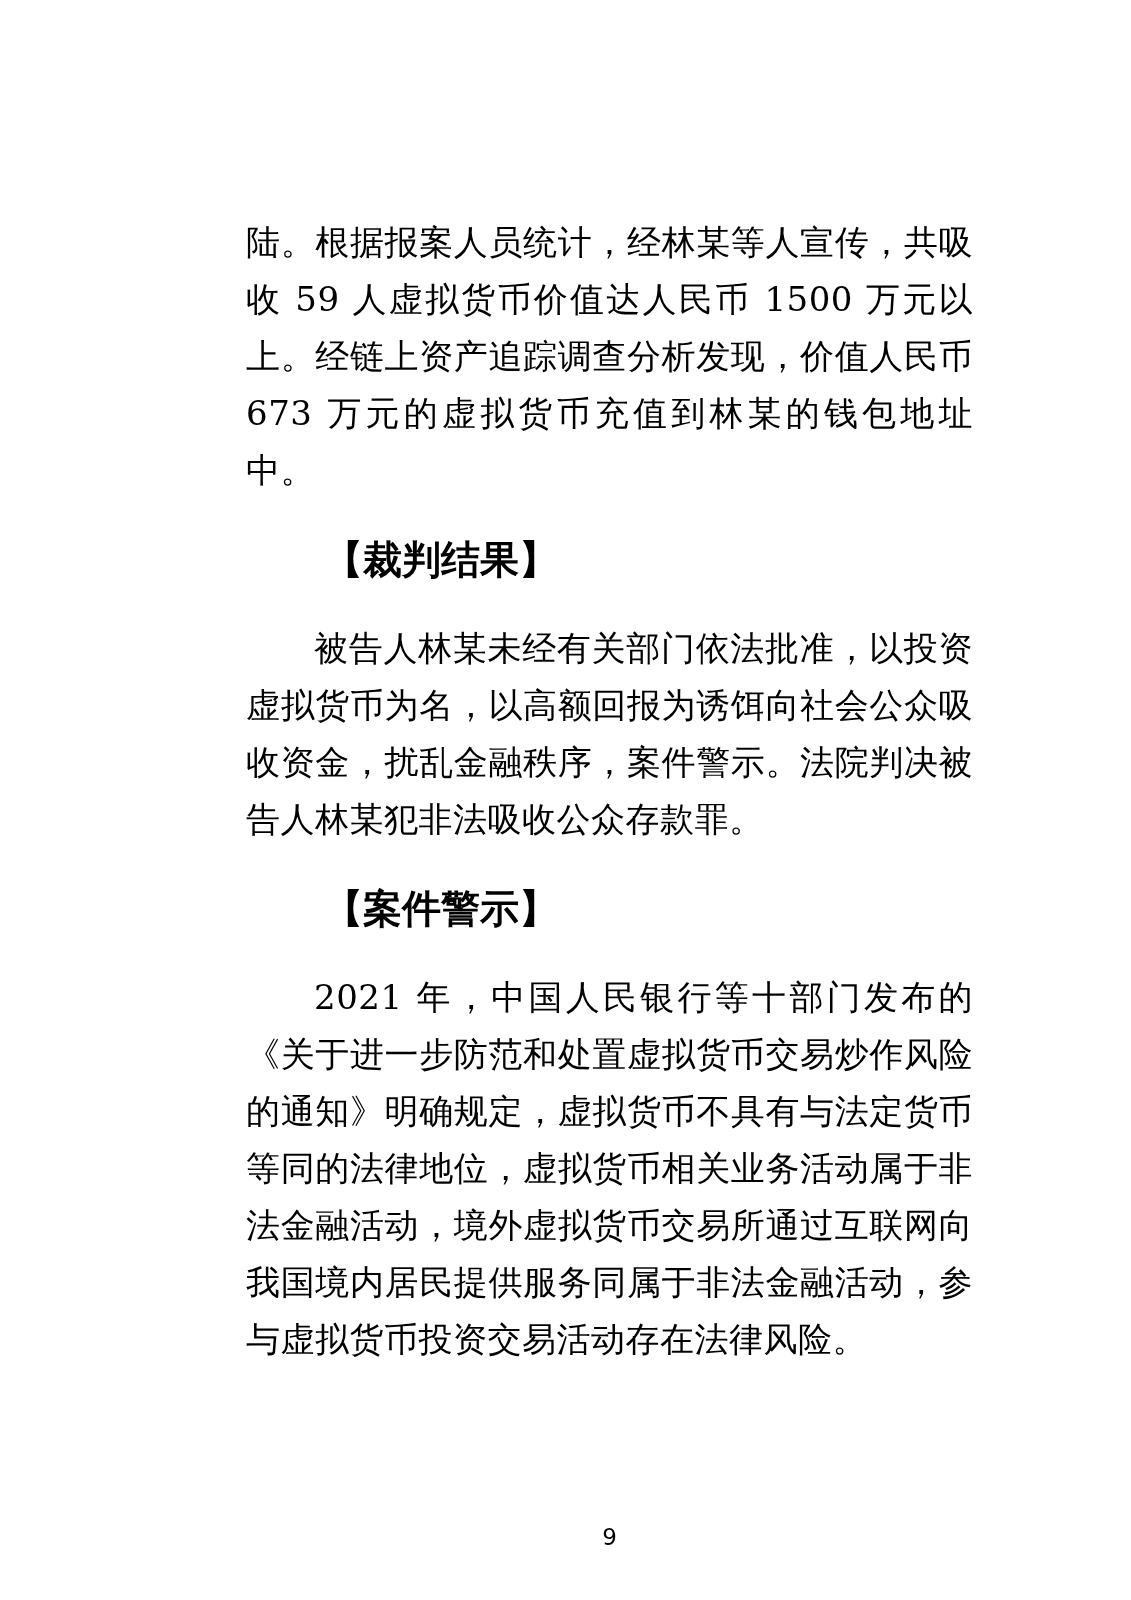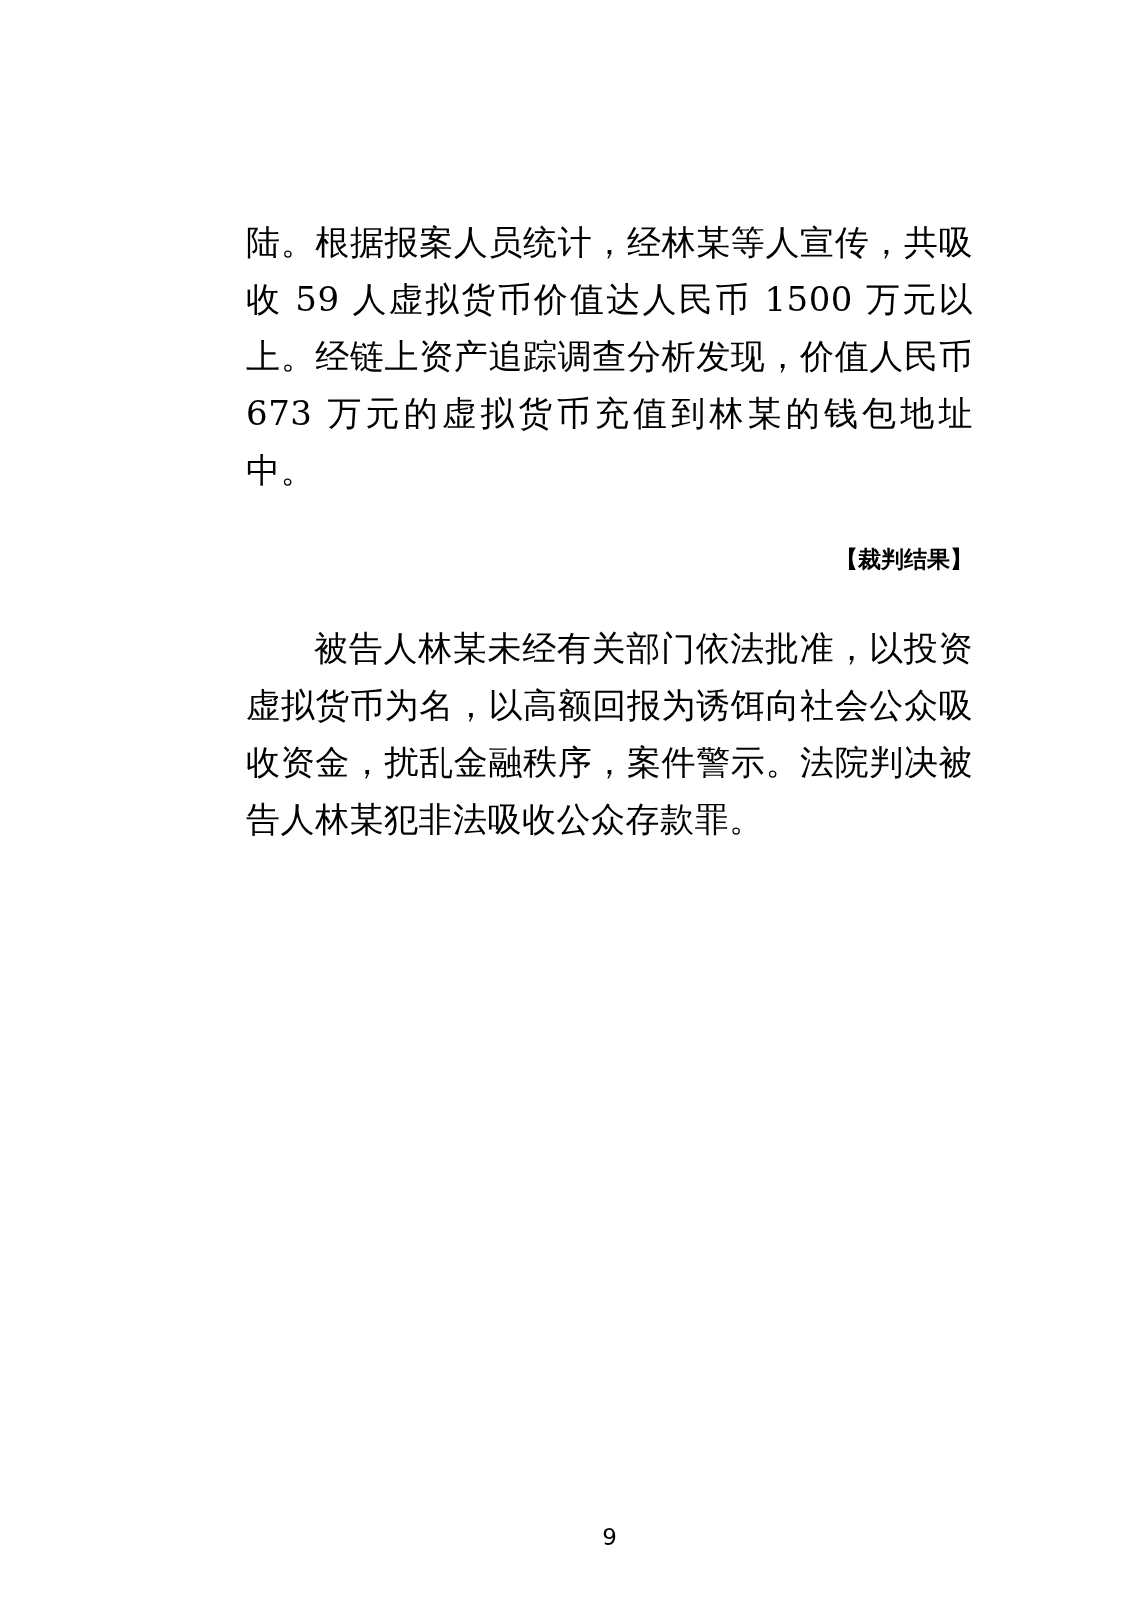--- a/index.html
+++ b/index.html
@@ -31,24 +31,24 @@
   }
   .para {
     text-indent: 2em;
   }
   .para.no-indent {
     text-indent: 0;
   }
   .section-heading {
     font-family: "DejaVu Sans", sans-serif;
     font-weight: 700;
-    font-size: 23px;
+    font-size: 39px;
     line-height: 57px;
     text-indent: 2em;
-    text-align: right;
+    text-align: left;
     letter-spacing: 0;
   }
   .page-number {
     position: absolute;
     left: 0;
     top: 1466px;
     width: 1131px;
     text-align: center;
     font-family: "DejaVu Sans", sans-serif;
     font-size: 23px;
@@ -57,15 +57,17 @@
   }
 </style>
 </head>
 <body>
 
 <div class="page">
   <div class="content">
     <p class="para no-indent">陆。根据报案人员统计，经林某等人宣传，共吸收 59 人虚拟货币价值达人民币 1500 万元以上。经链上资产追踪调查分析发现，价值人民币 673 万元的虚拟货币充值到林某的钱包地址中。</p>
     <p class="section-heading">【裁判结果】</p>
     <p class="para">被告人林某未经有关部门依法批准，以投资虚拟货币为名，以高额回报为诱饵向社会公众吸收资金，扰乱金融秩序，案件警示。法院判决被告人林某犯非法吸收公众存款罪。</p>
+    <p class="section-heading">【案件警示】</p>
+    <p class="para">2021 年，中国人民银行等十部门发布的《关于进一步防范和处置虚拟货币交易炒作风险的通知》明确规定，虚拟货币不具有与法定货币等同的法律地位，虚拟货币相关业务活动属于非法金融活动，境外虚拟货币交易所通过互联网向我国境内居民提供服务同属于非法金融活动，参与虚拟货币投资交易活动存在法律风险。</p>
   </div>
   <div class="page-number">9</div>
 </div>
 
 </body></html>

